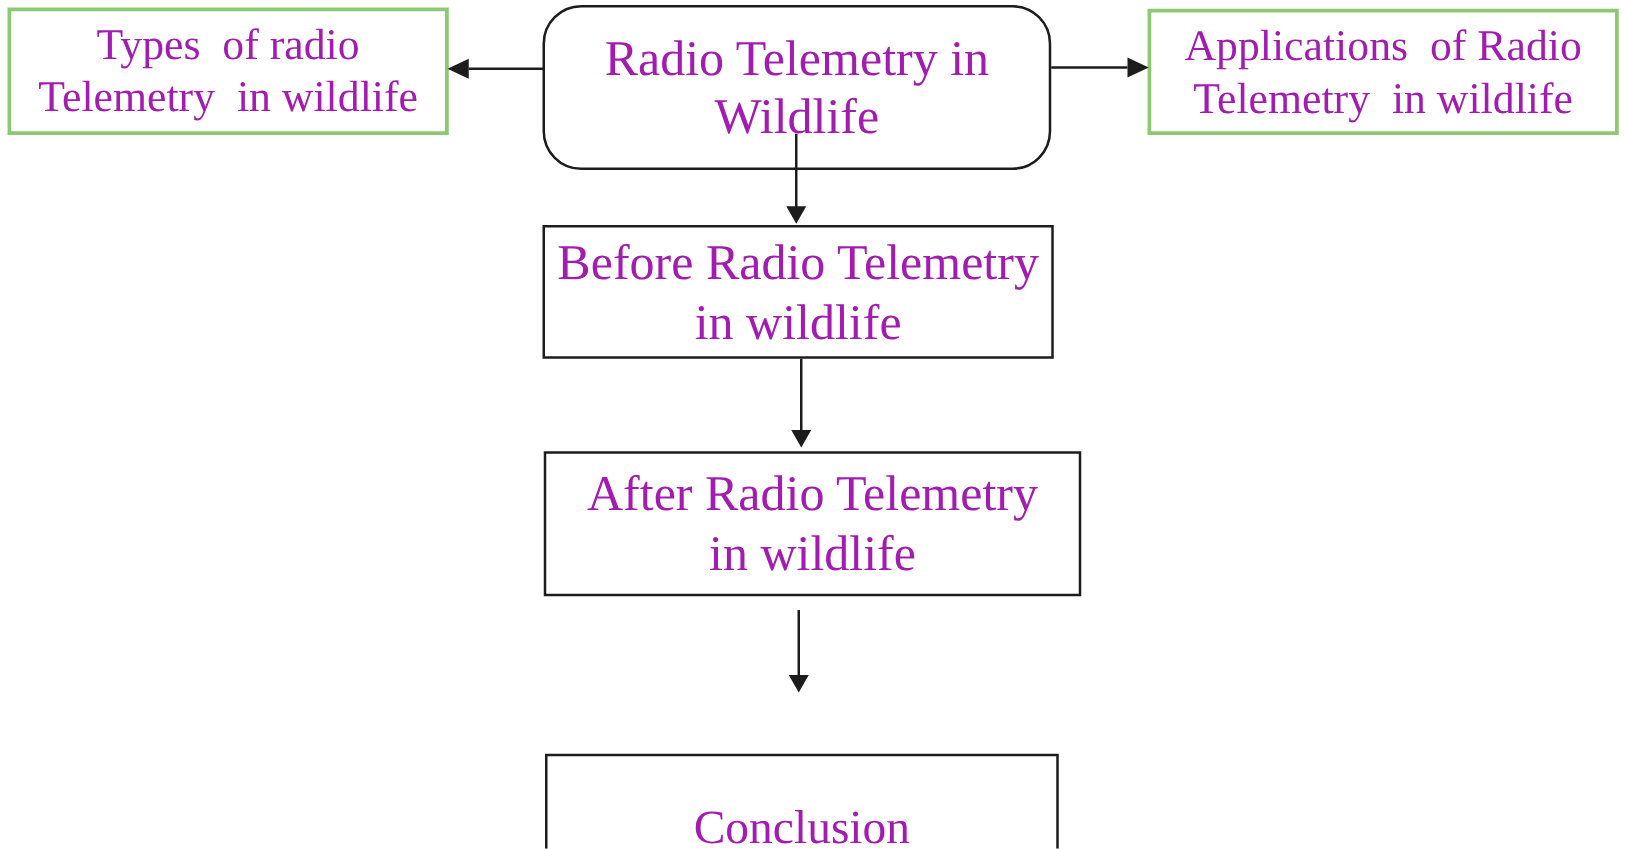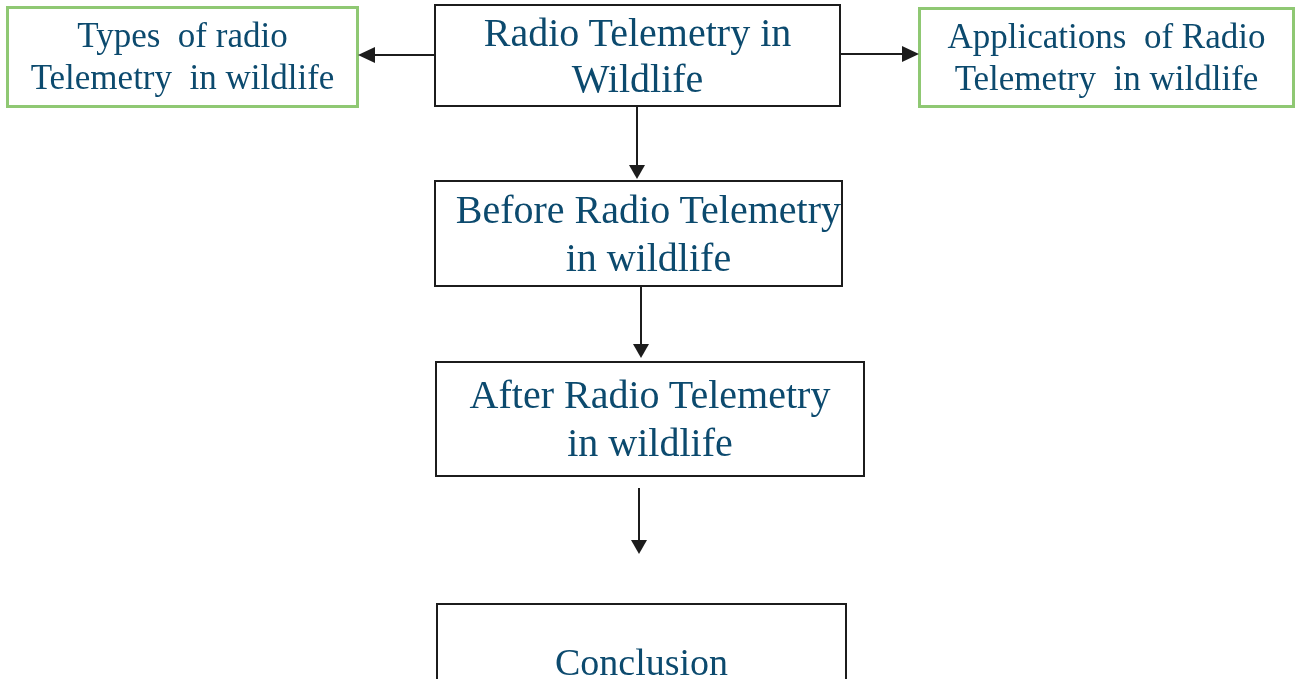--- a/index.html
+++ b/index.html
@@ -6,44 +6,44 @@
     margin: 0;
     padding: 0;
     background: #ffffff;
   }
   .canvas {
     position: relative;
     width: 1300px;
     height: 679px;
     background: #ffffff;
     font-family: "Liberation Serif", "DejaVu Serif", serif;
-    color: #0c4a6e;
+    color: #a21caf;
     overflow: hidden;
   }
   .box {
     position: absolute;
     box-sizing: border-box;
     background: #ffffff;
     display: flex;
     align-items: center;
     justify-content: center;
     text-align: center;
   }
   .box .label {
     white-space: pre-wrap;
     display: block;
   }
   .black-box { border: 2px solid #1c1c1c; }
   .green-box { border: 3px solid #8FC873; }
 
   
   .node-types        { left: 6px;   top: 6px;   width: 353px; height: 102px; font-size: 35px; line-height: 42px; }
-  .node-root         { left: 434px; top: 4px;   width: 407px; height: 103px; font-size: 40px; line-height: 46px; }
+  .node-root         { left: 434px; top: 4px;   width: 407px; height: 132px; font-size: 40px; line-height: 46px; border-radius: 31px; }
   .node-applications { left: 918px; top: 7px;   width: 377px; height: 101px; font-size: 35px; line-height: 42px; font-family: Liberation Serif, serif; }
-  .node-before       { left: 434px; top: 180px; width: 409px; height: 107px; font-size: 40px; line-height: 48px; justify-content: flex-end; }
+  .node-before       { left: 434px; top: 180px; width: 409px; height: 107px; font-size: 40px; line-height: 48px; }
   .node-after        { left: 435px; top: 361px; width: 430px; height: 116px; font-size: 40px; line-height: 48px; }
   .node-conclusion   { left: 436px; top: 555px; width: 411px; height: 117px; font-size: 38px; line-height: 44px; margin-top: 48px; }
 
   
   .shaft-h { position: absolute; height: 2px; background: #1c1c1c; }
   .shaft-v { position: absolute; width: 2px;  background: #1c1c1c; }
   .head    { position: absolute; width: 0; height: 0; }
   .head-left  { border-top: 8px solid transparent; border-bottom: 8px solid transparent; border-right: 17px solid #1c1c1c; }
   .head-right { border-top: 8px solid transparent; border-bottom: 8px solid transparent; border-left: 17px solid #1c1c1c; }
   .head-down  { border-left: 8px solid transparent; border-right: 8px solid transparent; border-top: 14px solid #1c1c1c; }

